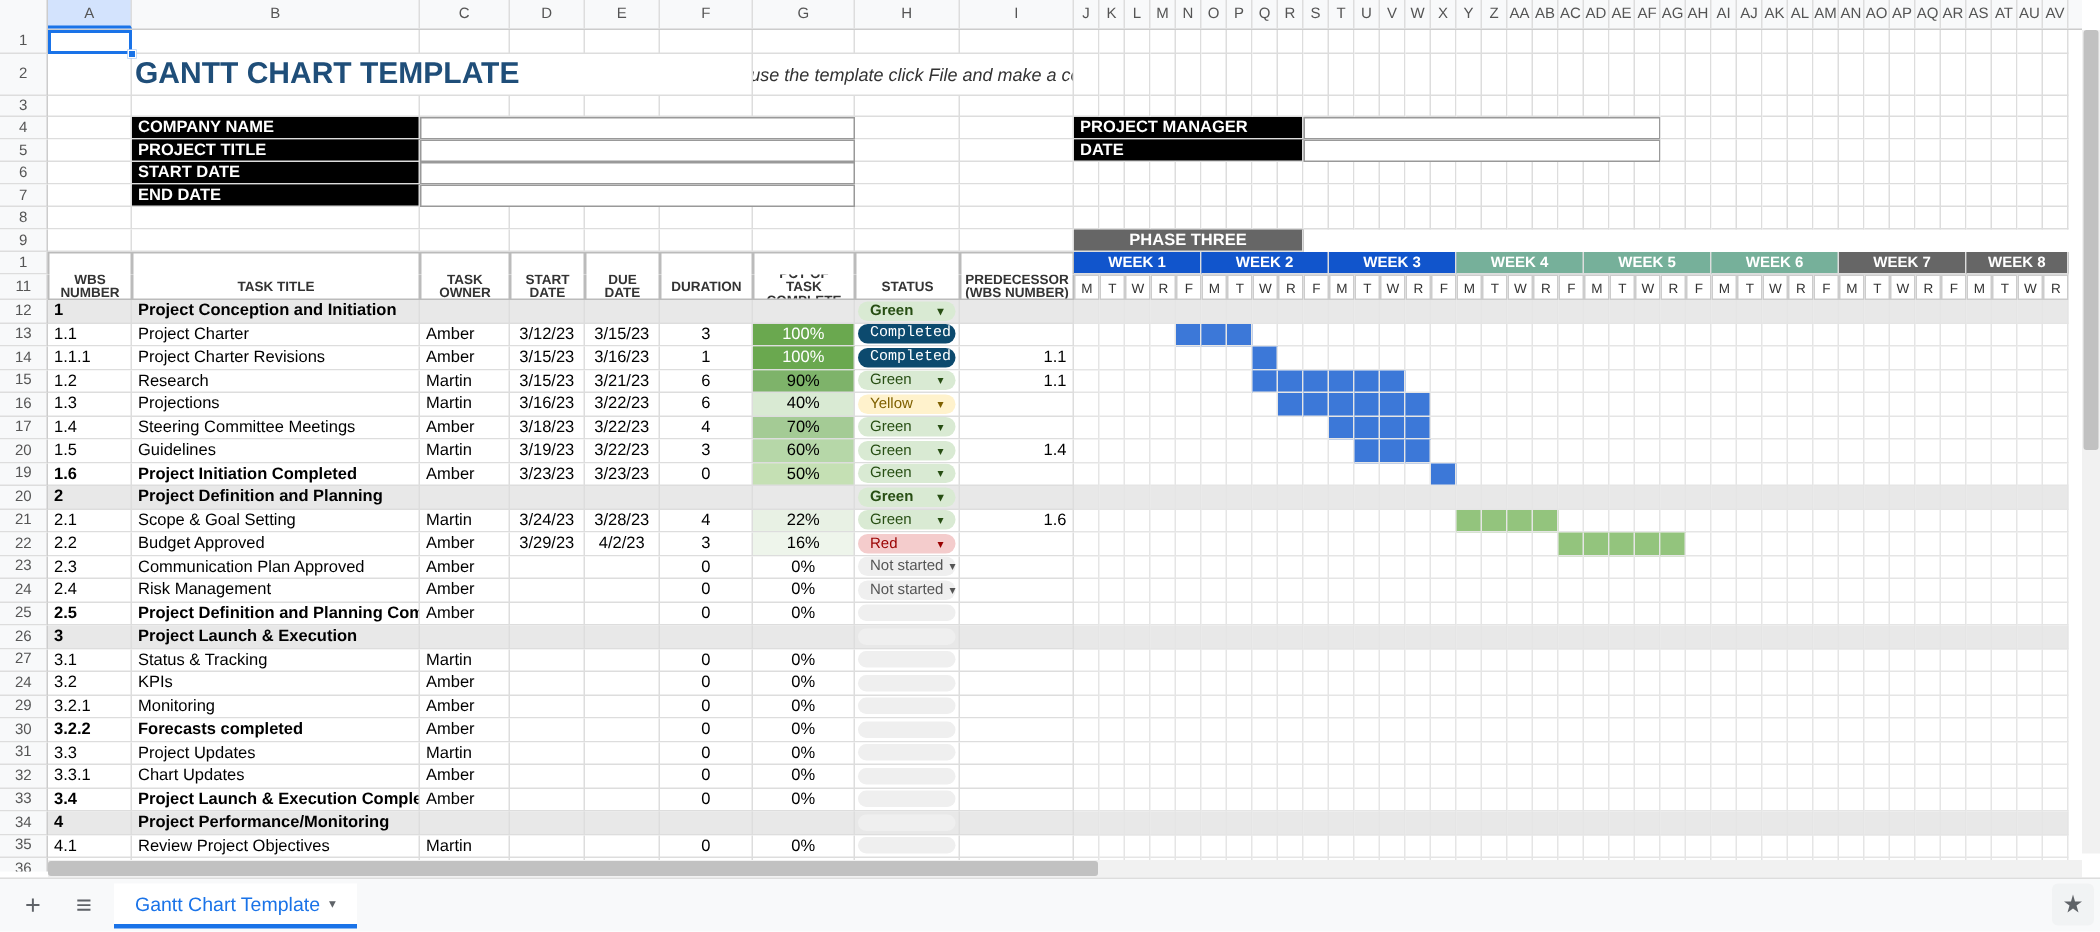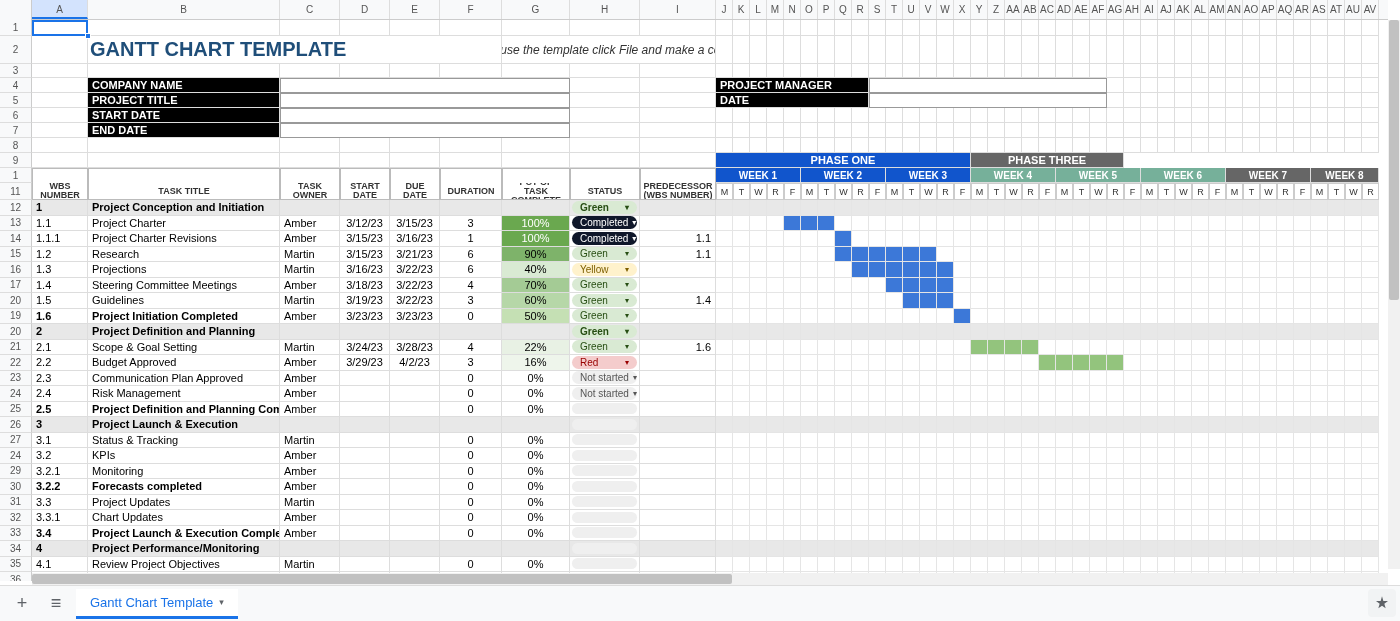--- a/index.html
+++ b/index.html
@@ -57,21 +57,21 @@
   .pct-50 { background: #c5e0b4; justify-content: center; }
   .pct-40 { background: #d9ead3; justify-content: center; }
   .pct-22 { background: #e8f1e4; justify-content: center; }
   .pct-16 { background: #eef5eb; justify-content: center; }
   .pct-0 { justify-content: center; }
   
   .status { justify-content: center; padding: 0 2px; }
   .status-pill { border-radius: 10px; padding: 1px 8px 1px 8px; font-size: 10px; display: inline-flex; align-items: center; gap: 4px; cursor: pointer; width: 100%; justify-content: space-between; }
   .status-pill::after { content: "▾"; font-size: 8px; }
   .st-green { background: #d9ead3; color: #274e13; }
-  .st-completed { background: #0f172a; color: #fff; }
+  .st-completed { background: #0c4a6e; color: #fff; font-family: Liberation Mono, monospace; }
   .st-yellow { background: #fff2cc; color: #7f6000; }
   .st-red { background: #f4cccc; color: #990000; }
   .st-notstarted { background: #efefef; color: #555; }
   .st-blank { background: #efefef; color: transparent; }
   
   .gcell { border-right: 1px solid #e5e5e5; border-bottom: 1px solid #e5e5e5; flex-shrink: 0; }
   .g-p1 { background: #3c78d8; }
   .g-p2 { background: #93c47d; }
   .g-section { background: #e8e8e8; }
   
@@ -501,21 +501,20 @@
         <div class="row-h" style="height: 15px;">9</div>
         <div class="cell " style="width: 56px;"></div>
         <div class="cell " style="width: 192px;"></div>
         <div class="cell " style="width: 60px;"></div>
         <div class="cell " style="width: 50px;"></div>
         <div class="cell " style="width: 50px;"></div>
         <div class="cell " style="width: 62px;"></div>
         <div class="cell " style="width: 68px;"></div>
         <div class="cell " style="width: 70px;"></div>
         <div class="cell " style="width: 76px;"></div>
-        <div class="cell phase1" style="width: 255px;">PHASE ONE</div>
         <div class="cell phase3" style="width: 153px;">PHASE THREE</div>
       </div>
       <div class="row" style="height: 15px;">
         <div class="row-h" style="height: 15px;">1</div>
         <div class="cell th th-multi" style="width: 56px; border-bottom: none;"></div>
         <div class="cell th th-multi" style="width: 192px; border-bottom: none;"></div>
         <div class="cell th th-multi" style="width: 60px; border-bottom: none;"></div>
         <div class="cell th th-multi" style="width: 50px; border-bottom: none;"></div>
         <div class="cell th th-multi" style="width: 50px; border-bottom: none;"></div>
         <div class="cell th th-multi" style="width: 62px; border-bottom: none;"></div>

